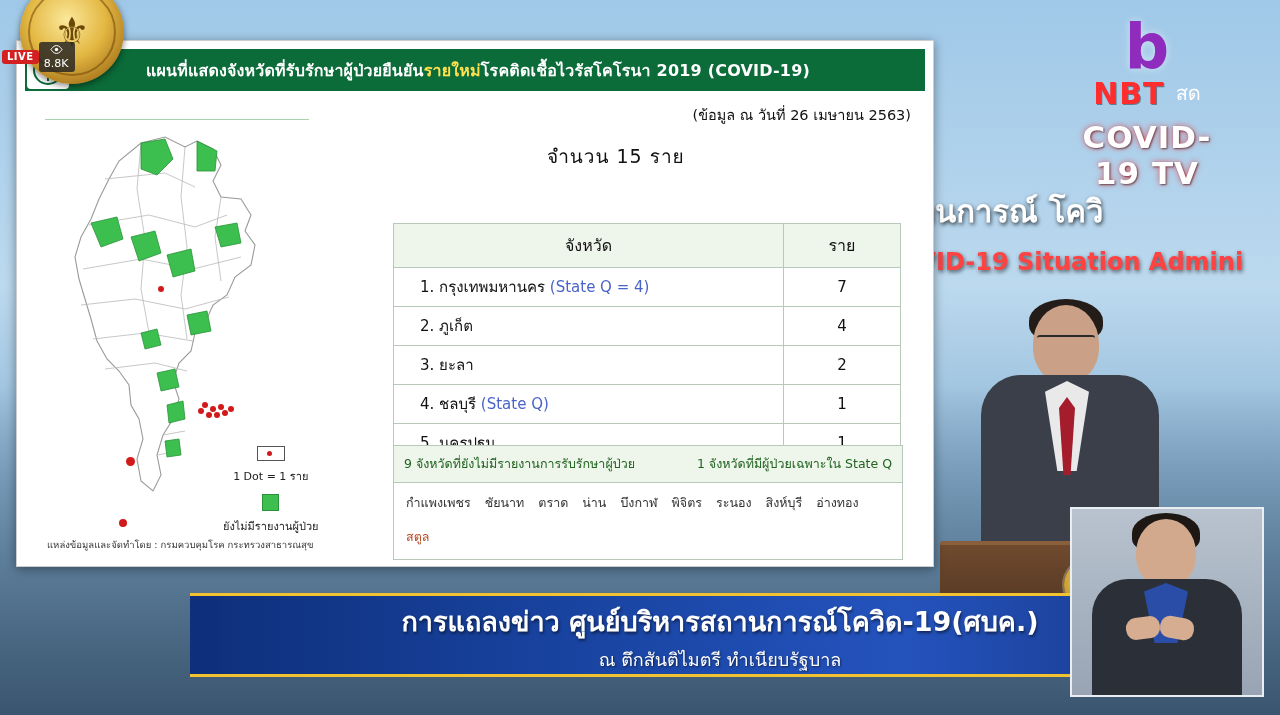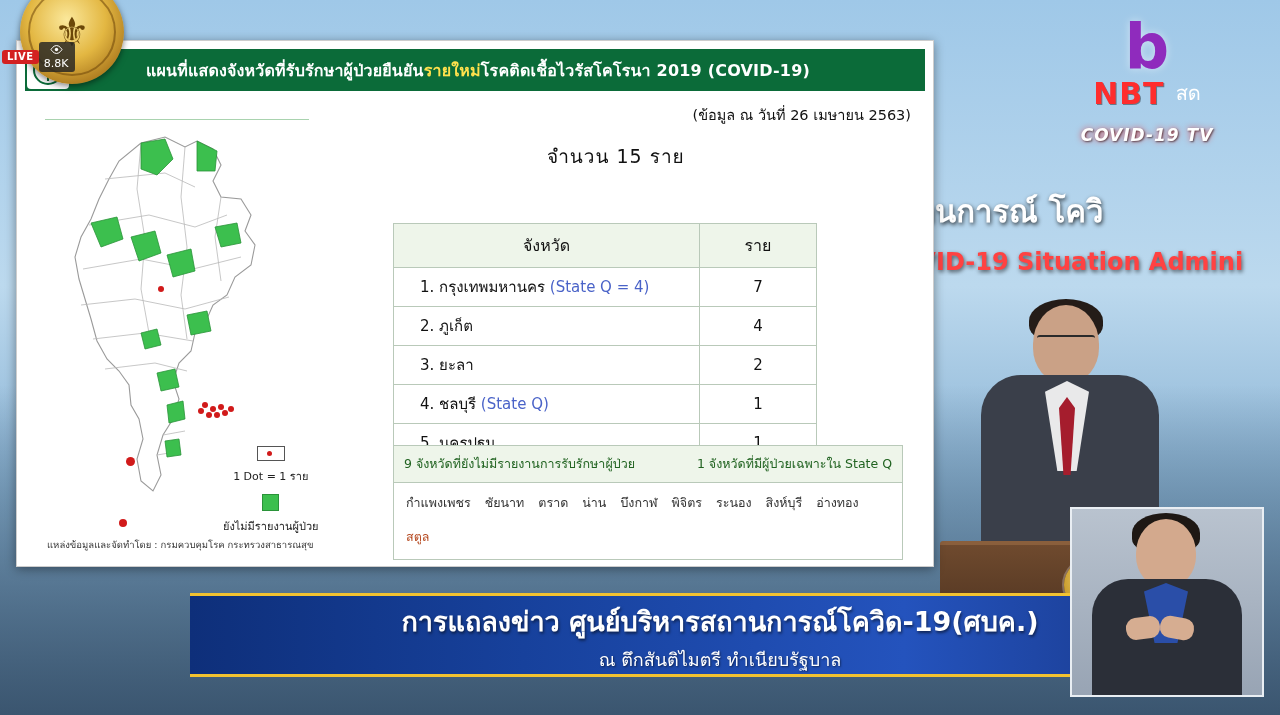--- a/index.html
+++ b/index.html
@@ -97,27 +97,26 @@
     display: inline-block;
   }
   .logo-live {
     color: #fff;
     font-size: 20px;
     margin-left: 6px;
     display: inline-block;
     vertical-align: 4px;
   }
   .logo-covid {
-    margin-top: 14px;
-    font-size: 17px;
+    margin-top: 8px;
+    font-size: 31px;
     font-weight: bold;
     letter-spacing: 1px;
     color: #ffffff;
     text-shadow: 0 0 6px rgba(255,0,0,.55), 1px 1px 2px rgba(0,0,0,.6);
-    font-style: italic;
   }
 
   .headline-thai {
     position: absolute;
     top: 186px;
     right: 20px;
     width: 380px;
     color: #ffffff;
     font-size: 31px;
     font-weight: bold;
@@ -321,21 +320,21 @@
     bottom: 14px;
     font-size: 9.5px;
     color: #333;
   }
 
   
   .prov-table {
     position: absolute;
     left: 376px;
     top: 182px;
-    width: 424px;
+    width: 508px;
     border-collapse: collapse;
     background: #fff;
   }
   .prov-table th, .prov-table td {
     border: 1px solid #b9c9b9;
     font-size: 15px;
     color: #111;
     padding: 7px 10px;
   }
   .prov-table thead th {

